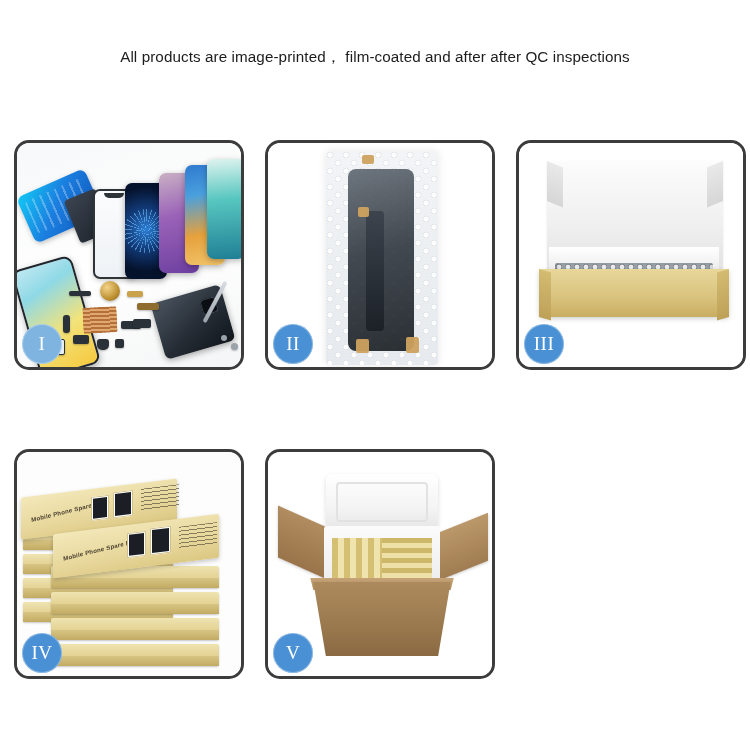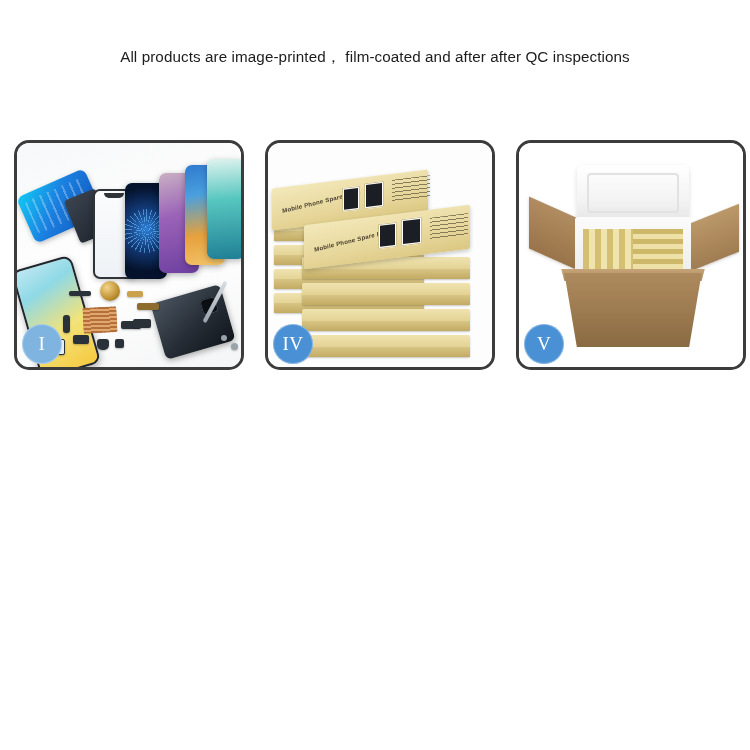--- a/index.html
+++ b/index.html
@@ -524,21 +524,47 @@
       <div class="chip c7"></div>
       <div class="chip c8"></div>
       <div class="chip c9"></div>
       <div class="chip c10"></div>
       <div class="chip c11"></div>
       <div class="chip c12"></div>
     </div>
     <div class="badge soft">I</div>
   </div>
 
-
+  <div class="panel">
+    <div class="panel-inner p2">
+      <div class="bubblebag">
+        <div class="bag-screen"></div>
+        <div class="bag-flex"></div>
+        <div class="bag-tape t1"></div>
+        <div class="bag-tape t2"></div>
+        <div class="bag-tape t3"></div>
+        <div class="bag-tape t4"></div>
+      </div>
+    </div>
+    <div class="badge">II</div>
+  </div>
+
+  <div class="panel">
+    <div class="panel-inner p3">
+      <div class="lid3"></div>
+      <div class="lid3-flapL"></div>
+      <div class="lid3-flapR"></div>
+      <div class="foam3"></div>
+      <div class="bubbles3"></div>
+      <div class="tray3"></div>
+      <div class="tray3-lipL"></div>
+      <div class="tray3-lipR"></div>
+    </div>
+    <div class="badge">III</div>
+  </div>
 
   <div class="panel">
     <div class="panel-inner p4">
       <div class="stack">
 
         <div class="kbox" style="left:6px;  top:150px; width:150px; height:20px;">
             <span class="side"></span>
           </div>
         <div class="kbox" style="left:6px;  top:126px; width:150px; height:20px;">
             <span class="side"></span>

